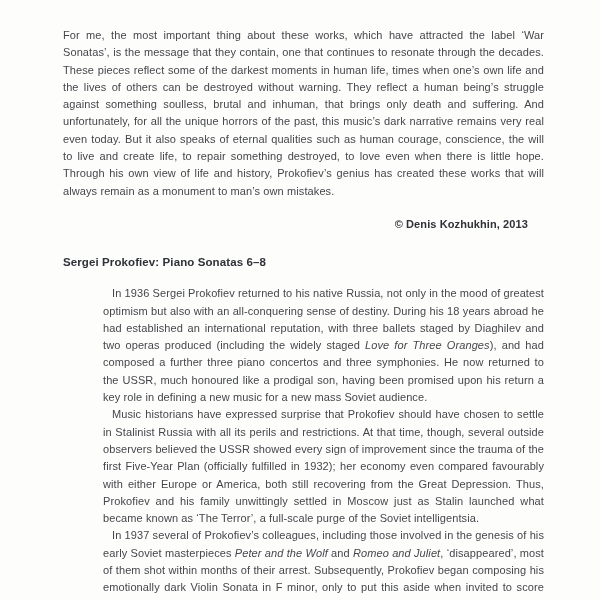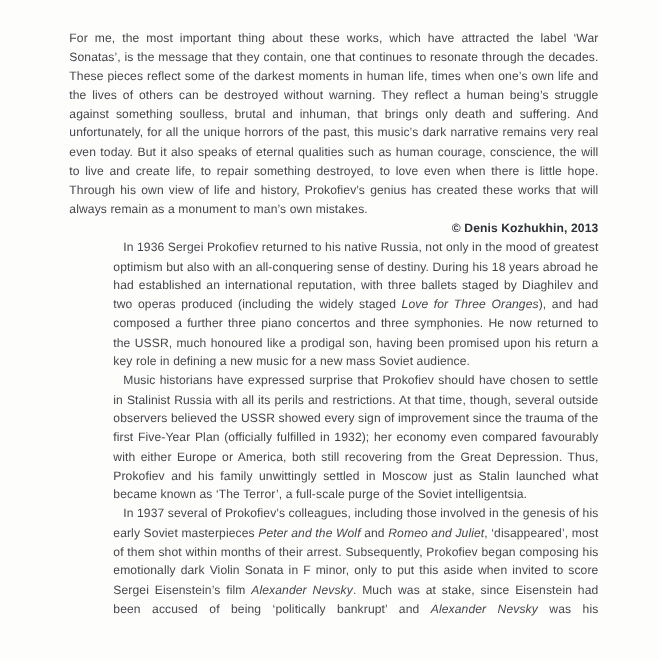--- a/index.html
+++ b/index.html
@@ -32,21 +32,21 @@
     font-style: italic;
   }
   .indented {
     text-indent: 9px;
     margin-left: 40px;
   }
   .continues {
     text-align-last: justify;
   }
   .attribution {
-    margin: 0;
+    margin: 16px;
     font-size: 11px;
     line-height: 17.3px;
     font-weight: bold;
     color: #2f3138;
     text-align: right;
     letter-spacing: 0.1px;
   }
   .heading {
     margin: 21px 0 15px 0;
     font-size: 11.5px;
@@ -59,20 +59,21 @@
 </style>
 </head>
 <body>
 
 <div class="page">
 
   <p class="body-text"><span>For me, the most important thing about these works, which have attracted the label ‘War Sonatas’, is the message that they contain, one that continues to resonate through the decades. These pieces reflect some of the darkest moments in human life, times when one’s own life and the lives of others can be destroyed without warning. They reflect a human being’s struggle against something soulless, brutal and inhuman, that brings only death and suffering. And unfortunately, for all the unique horrors of the past, this music’s dark narrative remains very real even today. But it also speaks of eternal qualities such as human courage, conscience, the will to live and create life, to repair something destroyed, to love even when there is little hope. Through his own view of life and history, Prokofiev’s genius has created these works that will always remain as a monument to man’s own mistakes.</span></p>
 
   <p class="attribution">© Denis Kozhukhin, 2013</p>
 
+  <h2 class="heading">Sergei Prokofiev: Piano Sonatas 6–8</h2>
 
   <p class="body-text indented"><span>In 1936 Sergei Prokofiev returned to his native Russia, not only in the mood of greatest optimism but also with an all-conquering sense of destiny. During his 18 years abroad he had established an international reputation, with three ballets staged by Diaghilev and two operas produced (including the widely staged </span><em>Love for Three Oranges</em><span>), and had composed a further three piano concertos and three symphonies. He now returned to the USSR, much honoured like a prodigal son, having been promised upon his return a key role in defining a new music for a new mass Soviet audience.</span></p>
 
   <p class="body-text indented"><span>Music historians have expressed surprise that Prokofiev should have chosen to settle in Stalinist Russia with all its perils and restrictions. At that time, though, several outside observers believed the USSR showed every sign of improvement since the trauma of the first Five-Year Plan (officially fulfilled in 1932); her economy even compared favourably with either Europe or America, both still recovering from the Great Depression. Thus, Prokofiev and his family unwittingly settled in Moscow just as Stalin launched what became known as ‘The Terror’, a full-scale purge of the Soviet intelligentsia.</span></p>
 
   <p class="body-text indented continues"><span>In 1937 several of Prokofiev’s colleagues, including those involved in the genesis of his early Soviet masterpieces </span><em>Peter and the Wolf</em><span> and </span><em>Romeo and Juliet</em><span>, ‘disappeared’, most of them shot within months of their arrest. Subsequently, Prokofiev began composing his emotionally dark Violin Sonata in F minor, only to put this aside when invited to score Sergei Eisenstein’s film </span><em>Alexander Nevsky</em><span>. Much was at stake, since Eisenstein had been accused of being ‘politically bankrupt’ and </span><em>Alexander Nevsky</em><span> was his</span></p>
 
 </div>
 
 </body></html>

